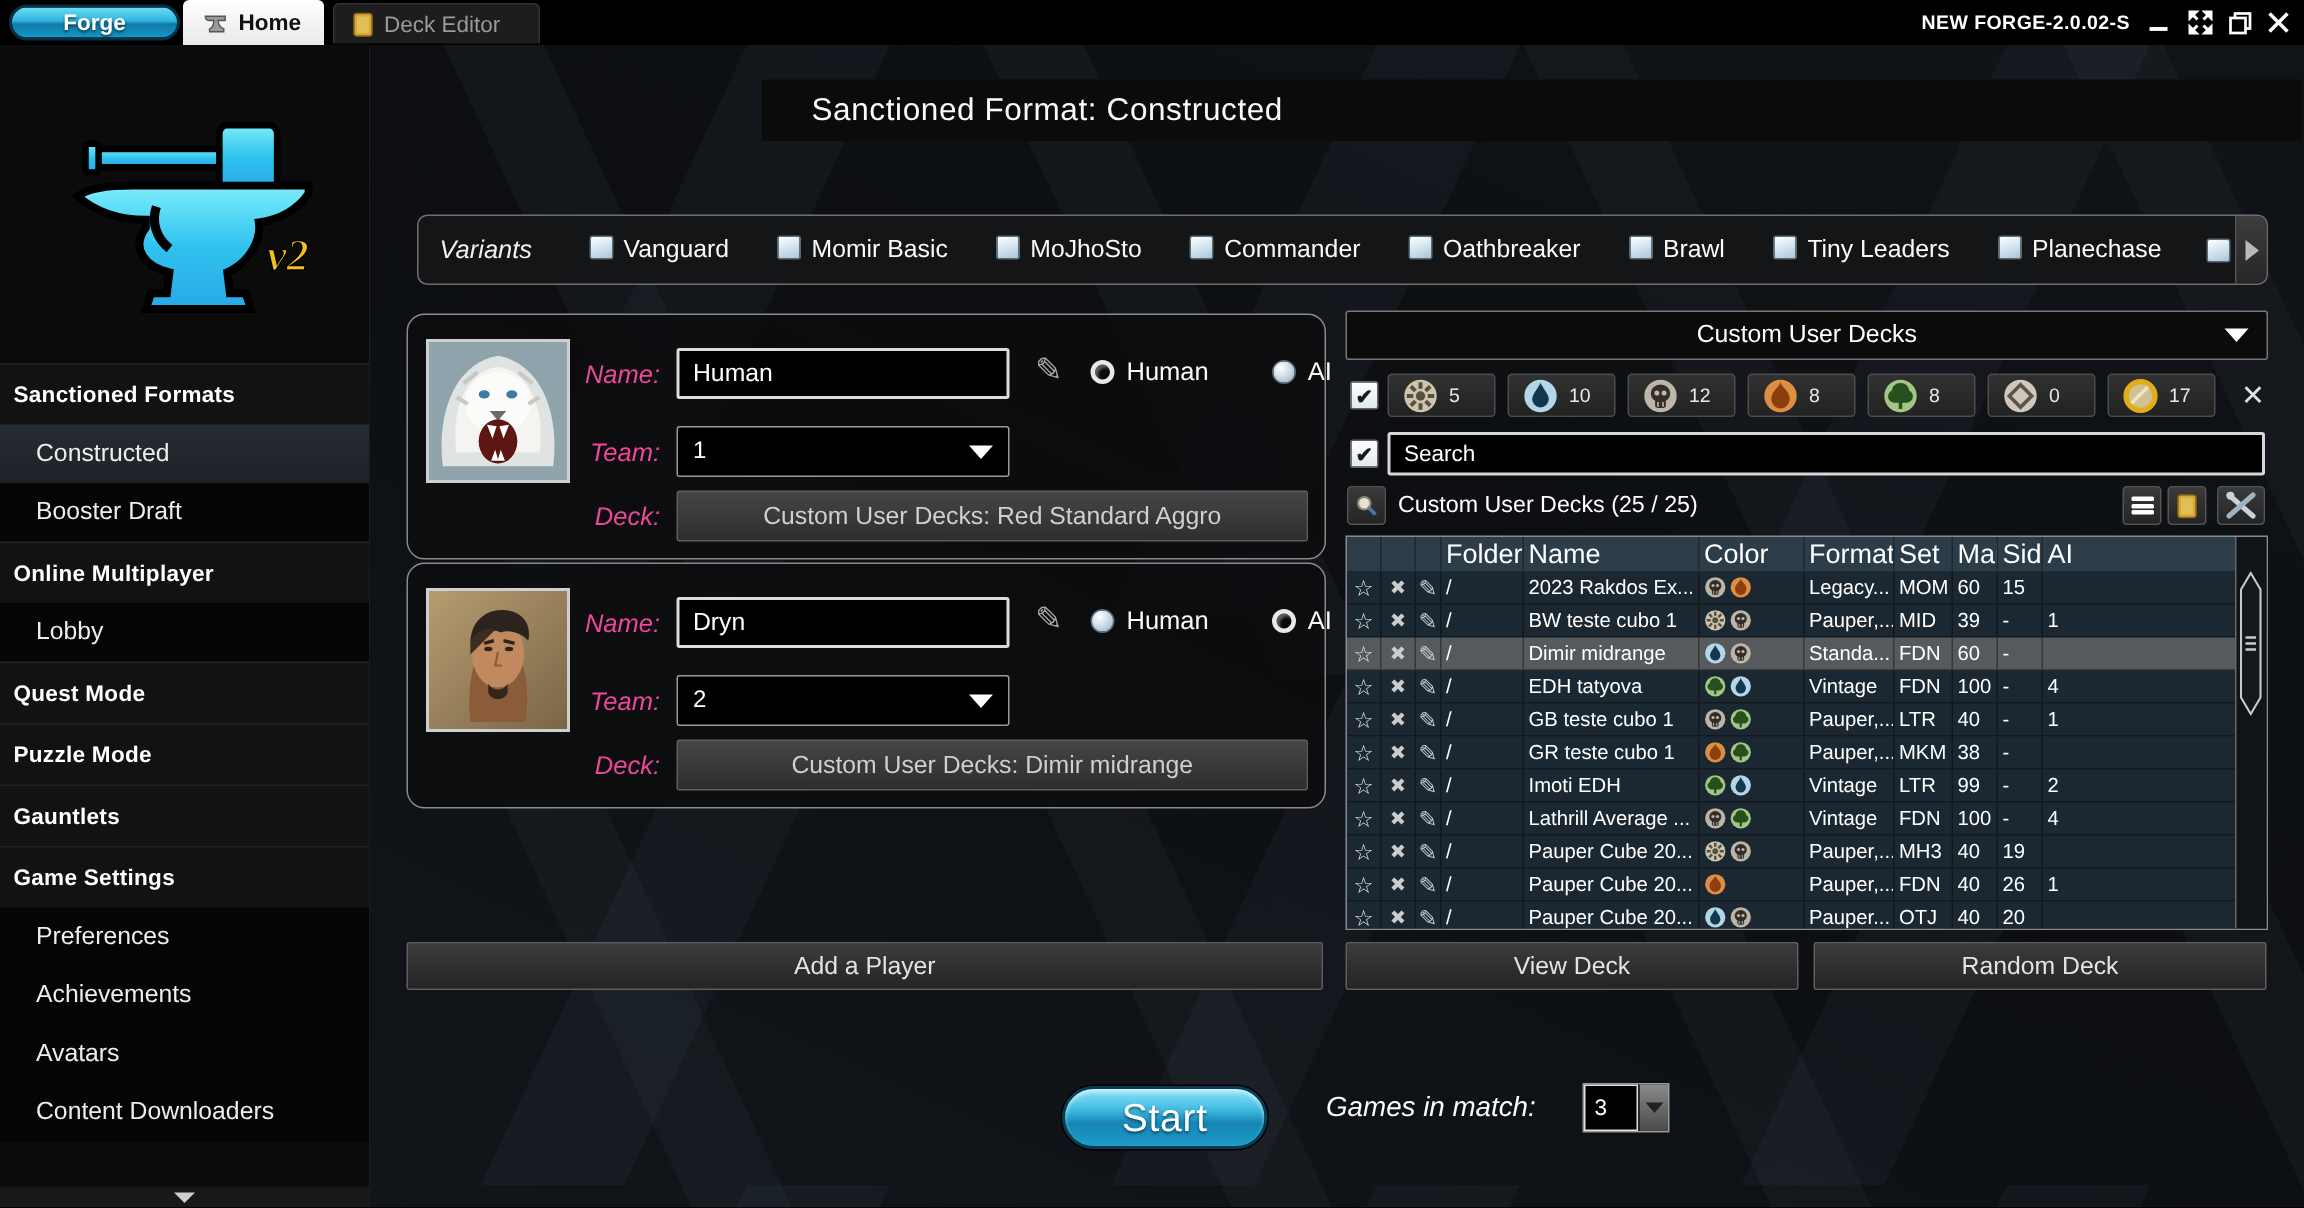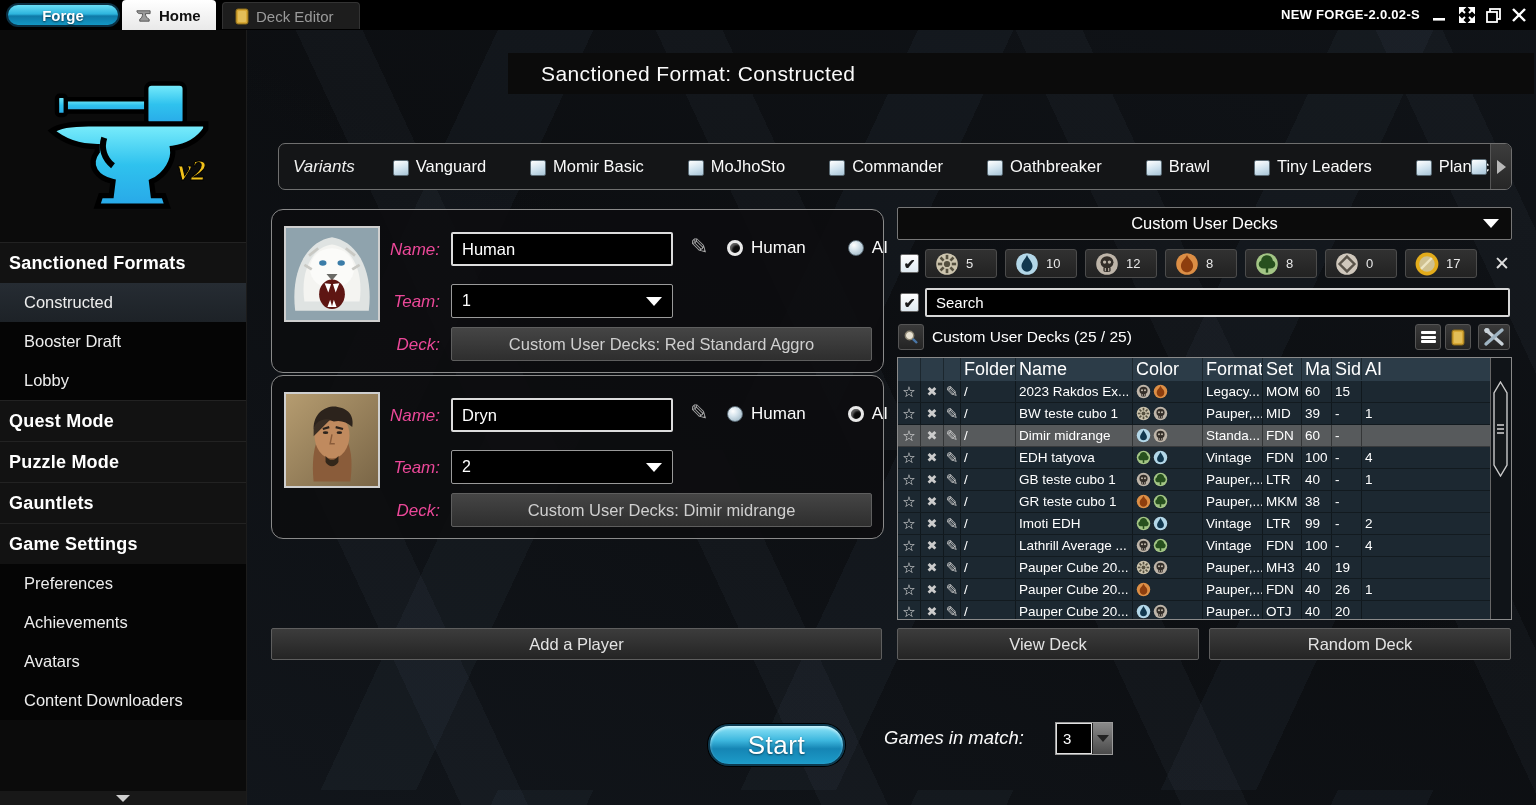--- a/index.html
+++ b/index.html
@@ -18,21 +18,21 @@
     border-radius:4px 4px 0 0; font-weight:bold; font-size:15px; }
   .tab-deck { left:222px; width:138px; top:2px; height:27px; background:#1d1d1d; color:#9a9a9a;
     border:1px solid #333; border-bottom:none; border-radius:4px 4px 0 0; font-size:15px; }
   .version { position:absolute; right:116px; top:7px; font-size:13px; font-weight:bold; letter-spacing:.3px; color:#fff; }
   .winbtn { position:absolute; top:4px; width:22px; height:22px; display:flex; align-items:center; justify-content:center; cursor:pointer; }
 
   
   .sidebar { position:absolute; left:0; top:30px; width:247px; height:775px; background:#0b0b0b; border-right:1px solid #1c1c1c; }
   .logo-wrap { position:relative; height:212px; display:flex; align-items:center; justify-content:center; }
   .side-menu { position:relative; }
-  .side-header { height:41px; display:flex; align-items:center; padding-left:9px; font-size:18px; font-weight:bold;
+  .side-header { height:41px; display:flex; align-items:center; padding-left:9px; font-size:15px; font-weight:bold;
     color:#ffffff; background:#121212; border-top:1px solid #222; cursor:pointer; letter-spacing:.2px; }
   .side-item { height:39px; display:flex; align-items:center; padding-left:24px; font-size:16.5px; color:#ededed;
     background:#050505; cursor:pointer; }
   .side-item.selected { background:linear-gradient(#262c33,#1d2227); }
   .side-scroll { position:absolute; left:0; bottom:0; width:246px; height:14px; background:#181818; display:flex;
     align-items:center; justify-content:center; cursor:pointer; }
   .tri-down { width:0; height:0; border-left:7px solid transparent; border-right:7px solid transparent; border-top:7px solid #cfcfcf; }
 
   
   .main { position:absolute; left:247px; top:30px; width:1289px; height:775px; background-color:#0c0e11;
@@ -43,21 +43,21 @@
       linear-gradient(205deg, rgba(40,52,66,.14), transparent 50%);
     background-size: 420px 380px, 360px 420px, 100% 100%, 100% 100%; }
 
   .page-title { position:absolute; left:508px; top:53px; width:1026px; height:41px; background:#0b0b0b;
     display:flex; align-items:center; padding-left:33px; font-size:21px; letter-spacing:.4px; color:#fafafa; }
 
   
   .variants { position:absolute; left:278px; top:143px; width:1234px; height:47px; background:#141517;
     border:1px solid #6f6f6f; border-radius:7px; display:flex; align-items:center; padding-left:14px; overflow:hidden; }
   .variants-label { font-style:italic; font-size:17px; color:#f0f0f0; margin-right:38px; }
-  .variant-opt { display:flex; align-items:flex-end; gap:7px; margin-right:44px; cursor:pointer; white-space:nowrap; }
+  .variant-opt { display:flex; align-items:flex-start; gap:7px; margin-right:32px; cursor:pointer; white-space:nowrap; }
   .cbx { width:16px; height:16px; border:1px solid #5a6a74; border-radius:2px;
     background:linear-gradient(160deg,#ffffff 0%,#cfe2ee 55%,#a9c4d6 100%); flex:0 0 auto; }
   .variant-opt span { font-size:16.5px; color:#fafafa; }
   .variants-partial { position:absolute; right:24px; top:15px; }
   .variants-arrow { position:absolute; right:0; top:0; width:21px; height:45px; background:linear-gradient(#3d3d3d,#262626);
     border-left:1px solid #555; display:flex; align-items:center; justify-content:center; cursor:pointer; }
   .tri-right { width:0; height:0; border-top:7px solid transparent; border-bottom:7px solid transparent; border-left:9px solid #b9b9b9; }
 
   
   .ppanel { position:absolute; left:271px; width:613px; height:164px; background:rgba(12,13,15,.88);
@@ -218,20 +218,21 @@
 
         <path d="M18,84 C34,98 52,102 70,102 L70,108 C58,124 70,138 88,142 L86,158 L74,158 L70,170 L150,170 L146,158 L134,158 L132,142 C150,134 158,116 156,104 C172,102 186,94 194,82 L194,76 L60,76 C40,76 26,78 18,84 Z" fill="url(#anvG)" stroke="#000" stroke-width="6"></path>
         <path d="M78,92 C74,104 78,116 88,124" fill="none" stroke="#000" stroke-width="7"></path>
         <text x="162" y="140" font-size="34" font-style="italic" font-weight="bold" fill="#f2c21a" stroke="#000" stroke-width="1.2" font-family="Liberation Serif, serif">v2</text>
       </svg>
     </div>
     <div class="side-menu" id="side-menu">
         <div class="side-header">Sanctioned Formats</div>
         <div class="side-item selected">Constructed</div>
         <div class="side-item">Booster Draft</div>
+        <div class="side-header">Online Multiplayer</div>
         <div class="side-item">Lobby</div>
         <div class="side-header">Quest Mode</div>
         <div class="side-header">Puzzle Mode</div>
         <div class="side-header">Gauntlets</div>
         <div class="side-header">Game Settings</div>
         <div class="side-item">Preferences</div>
         <div class="side-item">Achievements</div>
         <div class="side-item">Avatars</div>
         <div class="side-item">Content Downloaders</div>
       </div>

